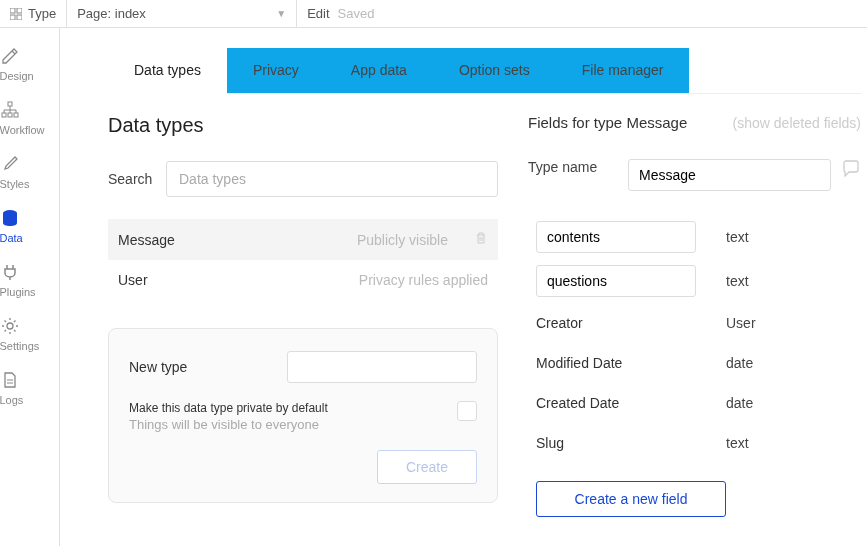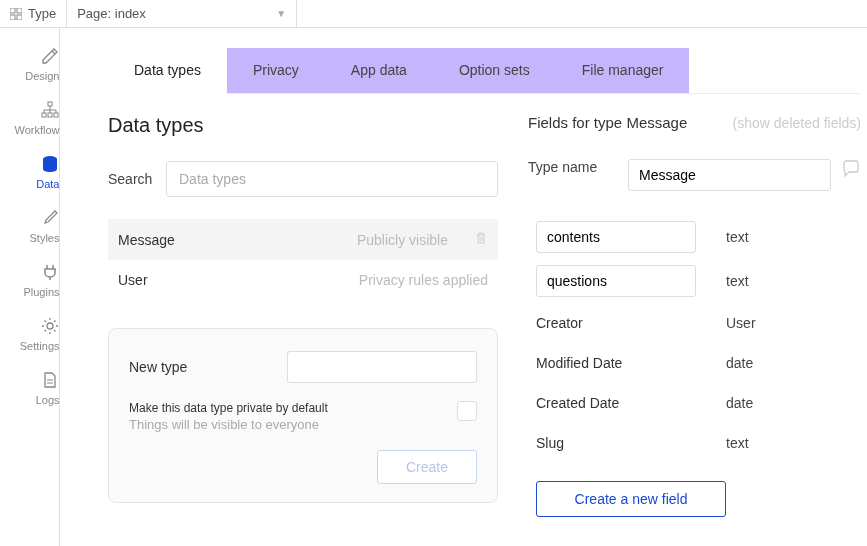--- a/index.html
+++ b/index.html
@@ -7,27 +7,27 @@
 .topbar { height: 28px; border-bottom: 1px solid #e0e0e0; display: flex; align-items: center; padding: 0; }
 .topbar-item { display: flex; align-items: center; padding: 0 10px; height: 28px; border-right: 1px solid #e0e0e0; cursor: pointer; color: #555; }
 .topbar-page { width: 230px; justify-content: space-between; }
 .topbar-edit { border-right: none; }
 .topbar-saved { color: #bbb; padding-left: 8px; }
 .grid-icon { display: inline-block; width: 12px; height: 12px; margin-right: 6px; }
 .grid-icon svg { display: block; }
 .chev { color: #aaa; font-size: 10px; }
 .layout { display: flex; height: calc(546px - 28px); }
 .sidebar { width: 60px; border-right: 1px solid #e0e0e0; display: flex; flex-direction: column; align-items: center; padding-top: 10px; }
-.side-item { width: 60px; display: flex; flex-direction: column; align-items: flex-end; padding: 8px 0 10px 0; cursor: pointer; color: #888; }
+.side-item { width: 60px; display: flex; flex-direction: column; align-items: flex-start; padding: 8px 0 10px 0; cursor: pointer; color: #888; }
 .side-item.active { color: #1849d6; }
 .side-item .icon { width: 20px; height: 20px; display: flex; align-items: center; justify-content: center; margin-bottom: 4px; }
 .side-item .label { font-size: 11px; }
 .main { flex: 1; padding: 20px 36px 0 48px; }
 .tabs { display: flex; border-bottom: 1px solid #eee; margin-bottom: 20px; }
-.tab { padding: 14px 26px; font-size: 14px; color: #444; cursor: pointer; background: #c4b5fd; }
+.tab { padding: 14px 26px; font-size: 14px; color: #444; cursor: pointer; background: #0ea5e9; }
 .tab.active { background: #fff; border-bottom: 2px solid #fff; margin-bottom: -1px; font-weight: 500; color: #222; }
 .content { display: flex; gap: 30px; }
 .col-left { flex: 1; min-width: 390px; }
 .col-right { flex: 1; }
 h2 { font-size: 20px; font-weight: 400; color: #222; margin-bottom: 24px; }
 .search-row { display: flex; align-items: center; margin-bottom: 22px; }
 .search-row label { width: 58px; color: #444; font-size: 14px; }
 .search-input { flex: 1; height: 36px; border: 1px solid #ddd; border-radius: 3px; padding: 0 12px; font-size: 14px; color: #333; }
 .search-input::placeholder { color: #aaa; }
 .type-list { }
@@ -72,20 +72,24 @@
           <rect x="0" y="7" width="5" height="5" fill="none" stroke="#888"></rect>
           <rect x="7" y="7" width="5" height="5" fill="none" stroke="#888"></rect>
         </svg>
     </span>
     <span>Type</span>
   </div>
   <div class="topbar-item topbar-page">
     <span>Page: index</span>
     <span class="chev">▼</span>
   </div>
+  <div class="topbar-item topbar-edit">
+    <span>Edit</span>
+    <span class="topbar-saved">Saved</span>
+  </div>
 </div>
 
 <div class="layout">
   <div class="sidebar">
     <div class="side-item">
       <span class="icon">
           <svg width="18" height="18" viewBox="0 0 18 18">
             <path d="M2 13 L13 2 L16 5 L5 16 L2 16 Z" fill="none" stroke="#888" stroke-width="1.3"></path>
             <path d="M11 4 L14 7" stroke="#888" stroke-width="1.3"></path>
           </svg>
@@ -97,37 +101,37 @@
           <svg width="18" height="18" viewBox="0 0 18 18">
             <rect x="7" y="1" width="4" height="4" fill="none" stroke="#888"></rect>
             <rect x="1" y="12" width="4" height="4" fill="none" stroke="#888"></rect>
             <rect x="7" y="12" width="4" height="4" fill="none" stroke="#888"></rect>
             <rect x="13" y="12" width="4" height="4" fill="none" stroke="#888"></rect>
             <path d="M9 5 L9 9 M3 12 L3 9 L15 9 L15 12 M9 9 L9 12" stroke="#888" fill="none"></path>
           </svg>
         </span>
       <span class="label">Workflow</span>
     </div>
+    <div class="side-item">
+      <span class="icon">
+          <svg width="18" height="18" viewBox="0 0 18 18">
+            <path d="M14 2 L16 4 L7 13 L4 14 L5 11 Z" fill="none" stroke="#888" stroke-width="1.3"></path>
+          </svg>
+        </span>
+      <span class="label">Styles</span>
+    </div>
     <div class="side-item active">
       <span class="icon">
           <svg width="18" height="18" viewBox="0 0 18 18">
             <ellipse cx="9" cy="4" rx="7" ry="3" fill="#1849d6"></ellipse>
             <path d="M2 4 L2 9 C2 10.7 5 12 9 12 C13 12 16 10.7 16 9 L16 4" fill="#1849d6"></path>
             <path d="M2 9 L2 14 C2 15.7 5 17 9 17 C13 17 16 15.7 16 14 L16 9" fill="#1849d6"></path>
           </svg>
         </span>
       <span class="label">Data</span>
-    </div>
-    <div class="side-item">
-      <span class="icon">
-          <svg width="18" height="18" viewBox="0 0 18 18">
-            <path d="M14 2 L16 4 L7 13 L4 14 L5 11 Z" fill="none" stroke="#888" stroke-width="1.3"></path>
-          </svg>
-        </span>
-      <span class="label">Styles</span>
     </div>
     <div class="side-item">
       <span class="icon">
           <svg width="18" height="18" viewBox="0 0 18 18">
             <path d="M6 2 L6 6 M12 2 L12 6 M4 6 L14 6 L14 10 C14 12 12 14 9 14 C6 14 4 12 4 10 Z M9 14 L9 17" fill="none" stroke="#888" stroke-width="1.5"></path>
           </svg>
         </span>
       <span class="label">Plugins</span>
     </div>
     <div class="side-item">

